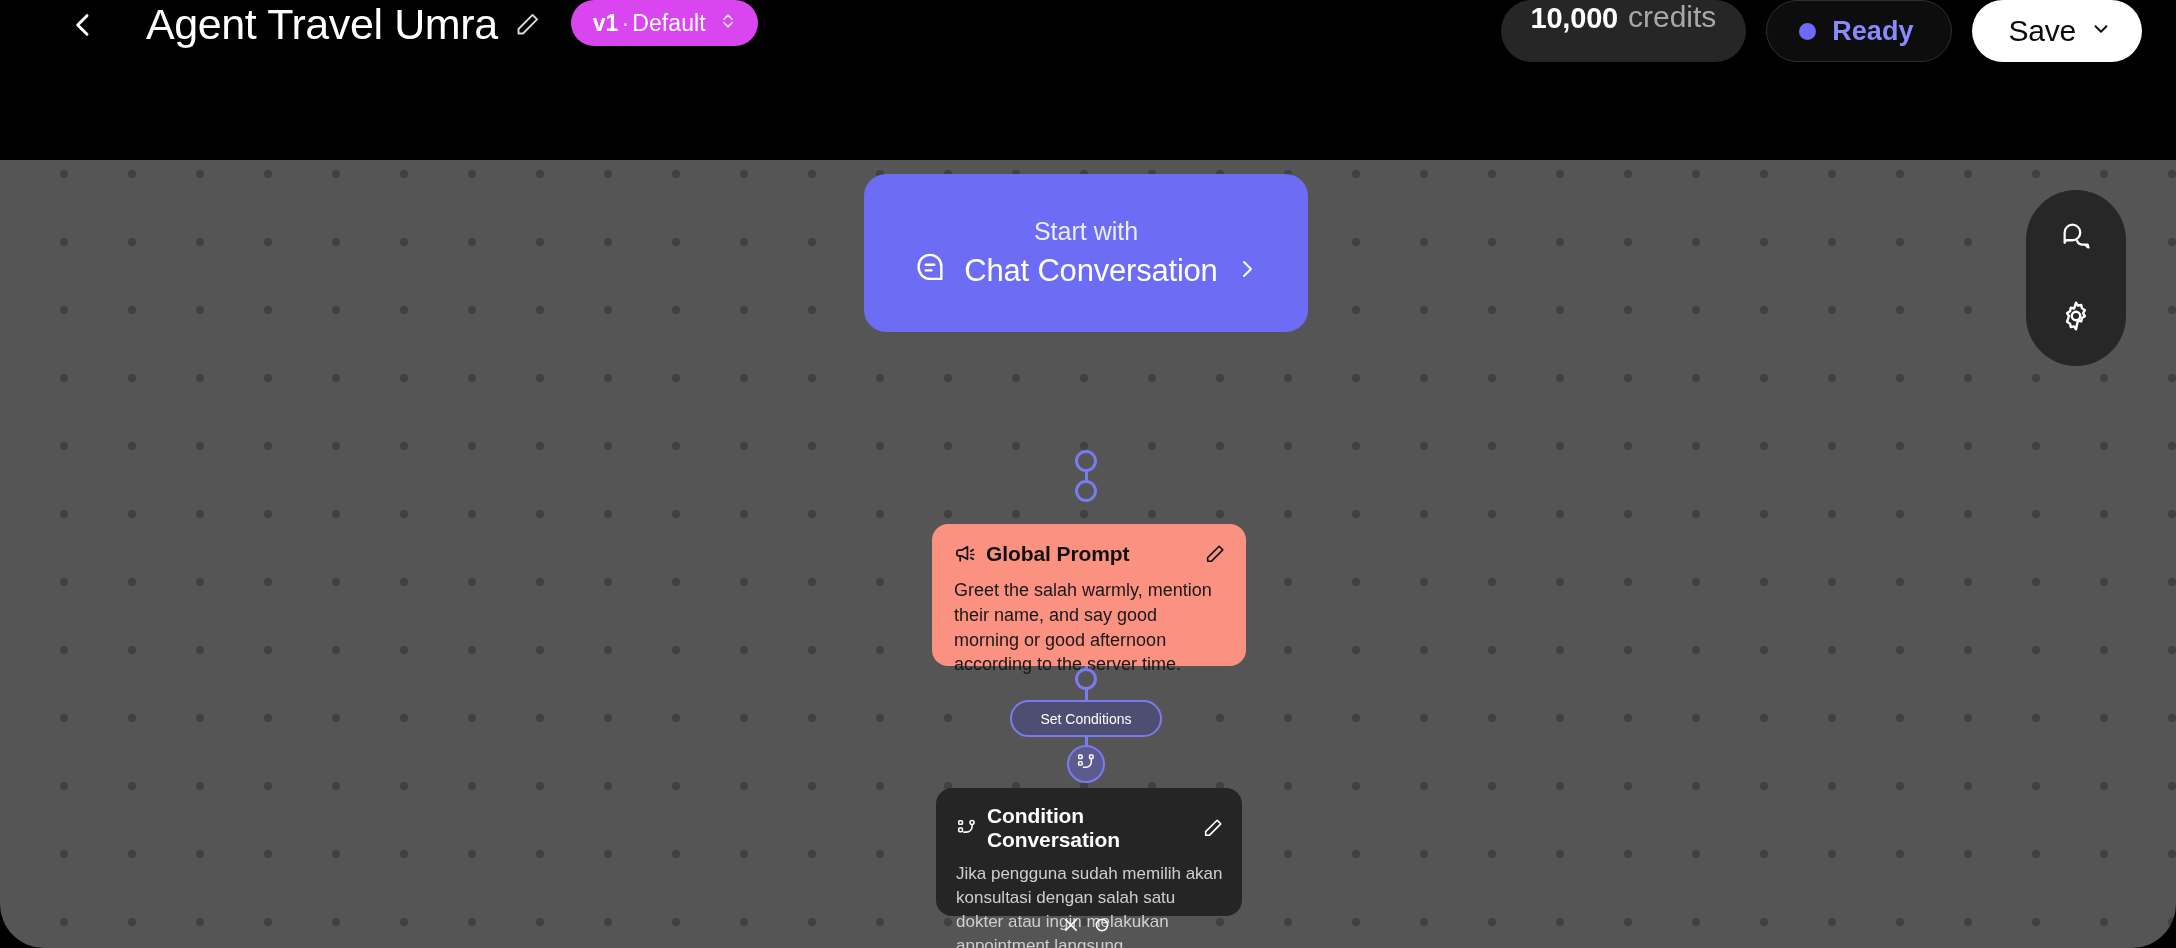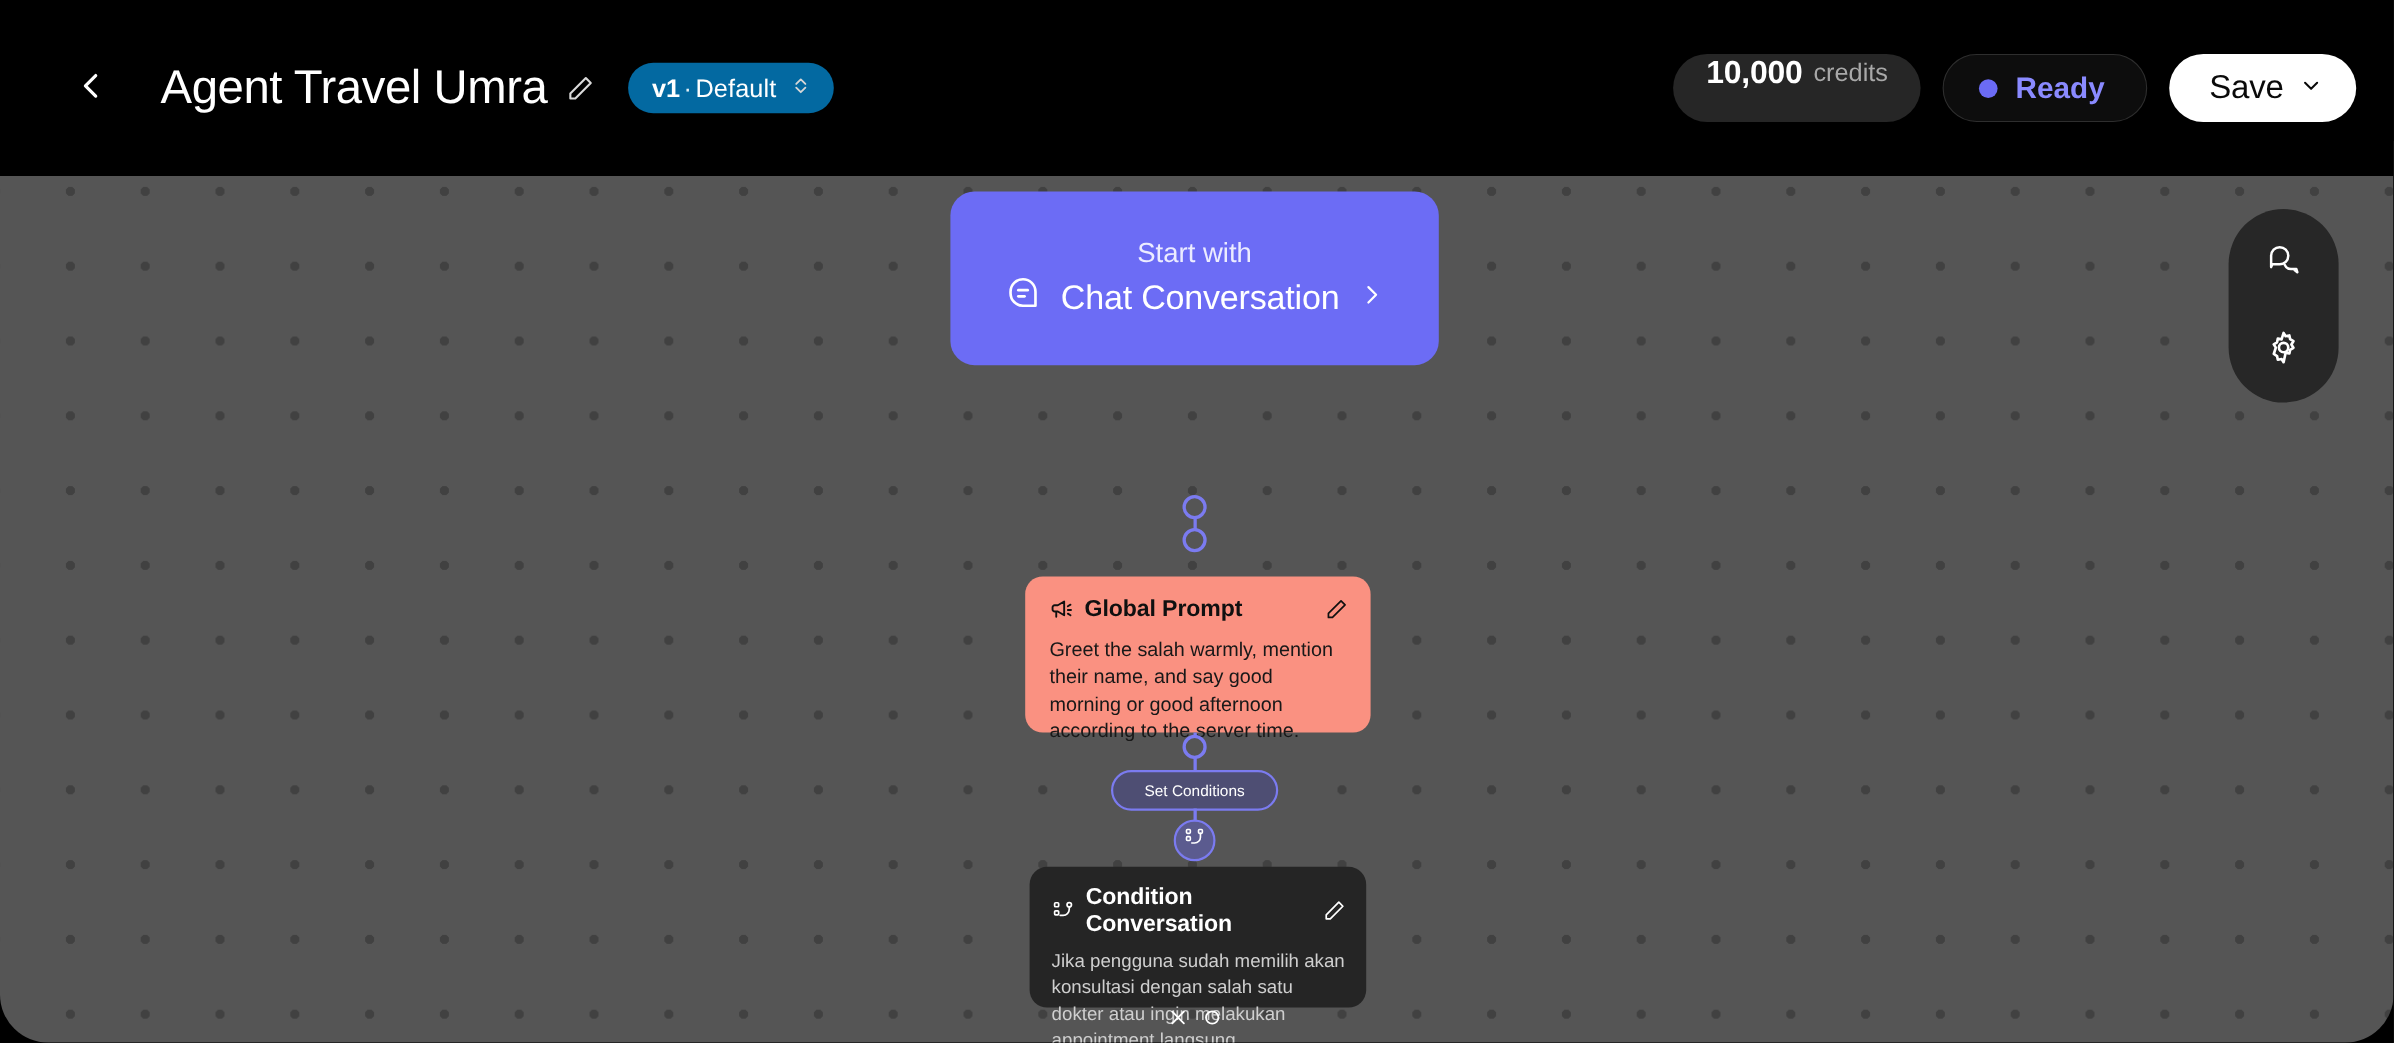--- a/index.html
+++ b/index.html
@@ -21,21 +21,21 @@
 
   
   .header {
     position: absolute;
     top: 0; left: 0;
     width: 2176px;
     height: 160px;
     background: #000000;
     border-radius: 44px 44px 0 0;
     display: flex;
-    align-items: center;
+    align-items: flex-start;
     padding: 0 34px 0 56px;
     z-index: 20;
   }
 
   .back-btn {
     width: 54px; height: 54px;
     display: flex; align-items: center; justify-content: center;
     cursor: pointer;
     flex: 0 0 auto;
   }
@@ -53,21 +53,21 @@
     font-weight: 400;
     letter-spacing: -0.4px;
     white-space: nowrap;
   }
 
   .title-edit { cursor: pointer; display:flex; align-items:center; opacity: .95; }
 
   .version-pill {
     margin-left: 30px;
     height: 46px;
-    background: #0369a1;
+    background: #d946ef;
     border-radius: 23px;
     display: flex;
     align-items: center;
     gap: 12px;
     padding: 0 20px 0 22px;
     cursor: pointer;
   }
   .version-pill .vtext {
     color: #ffffff;
     font-size: 23px;
@@ -87,21 +87,21 @@
     display: flex;
     align-items: baseline;
     gap: 10px;
     padding: 0 30px;
     cursor: default;
   }
   .credits-pill .cnum {
     color: #ffffff; font-size: 29px; font-weight: 700; letter-spacing: -0.2px;
     position: relative; top: 1px;
   }
-  .credits-pill .clabel { color: #a8a8a8; font-size: 23px; font-weight: 400; }
+  .credits-pill .clabel { color: #a8a8a8; font-size: 30px; font-weight: 400; }
 
   .ready-pill {
     margin-left: 20px;
     height: 62px;
     background: #0d0d0d;
     border: 1.5px solid #2e2e2e;
     border-radius: 31px;
     display: flex;
     align-items: center;
     gap: 16px;

